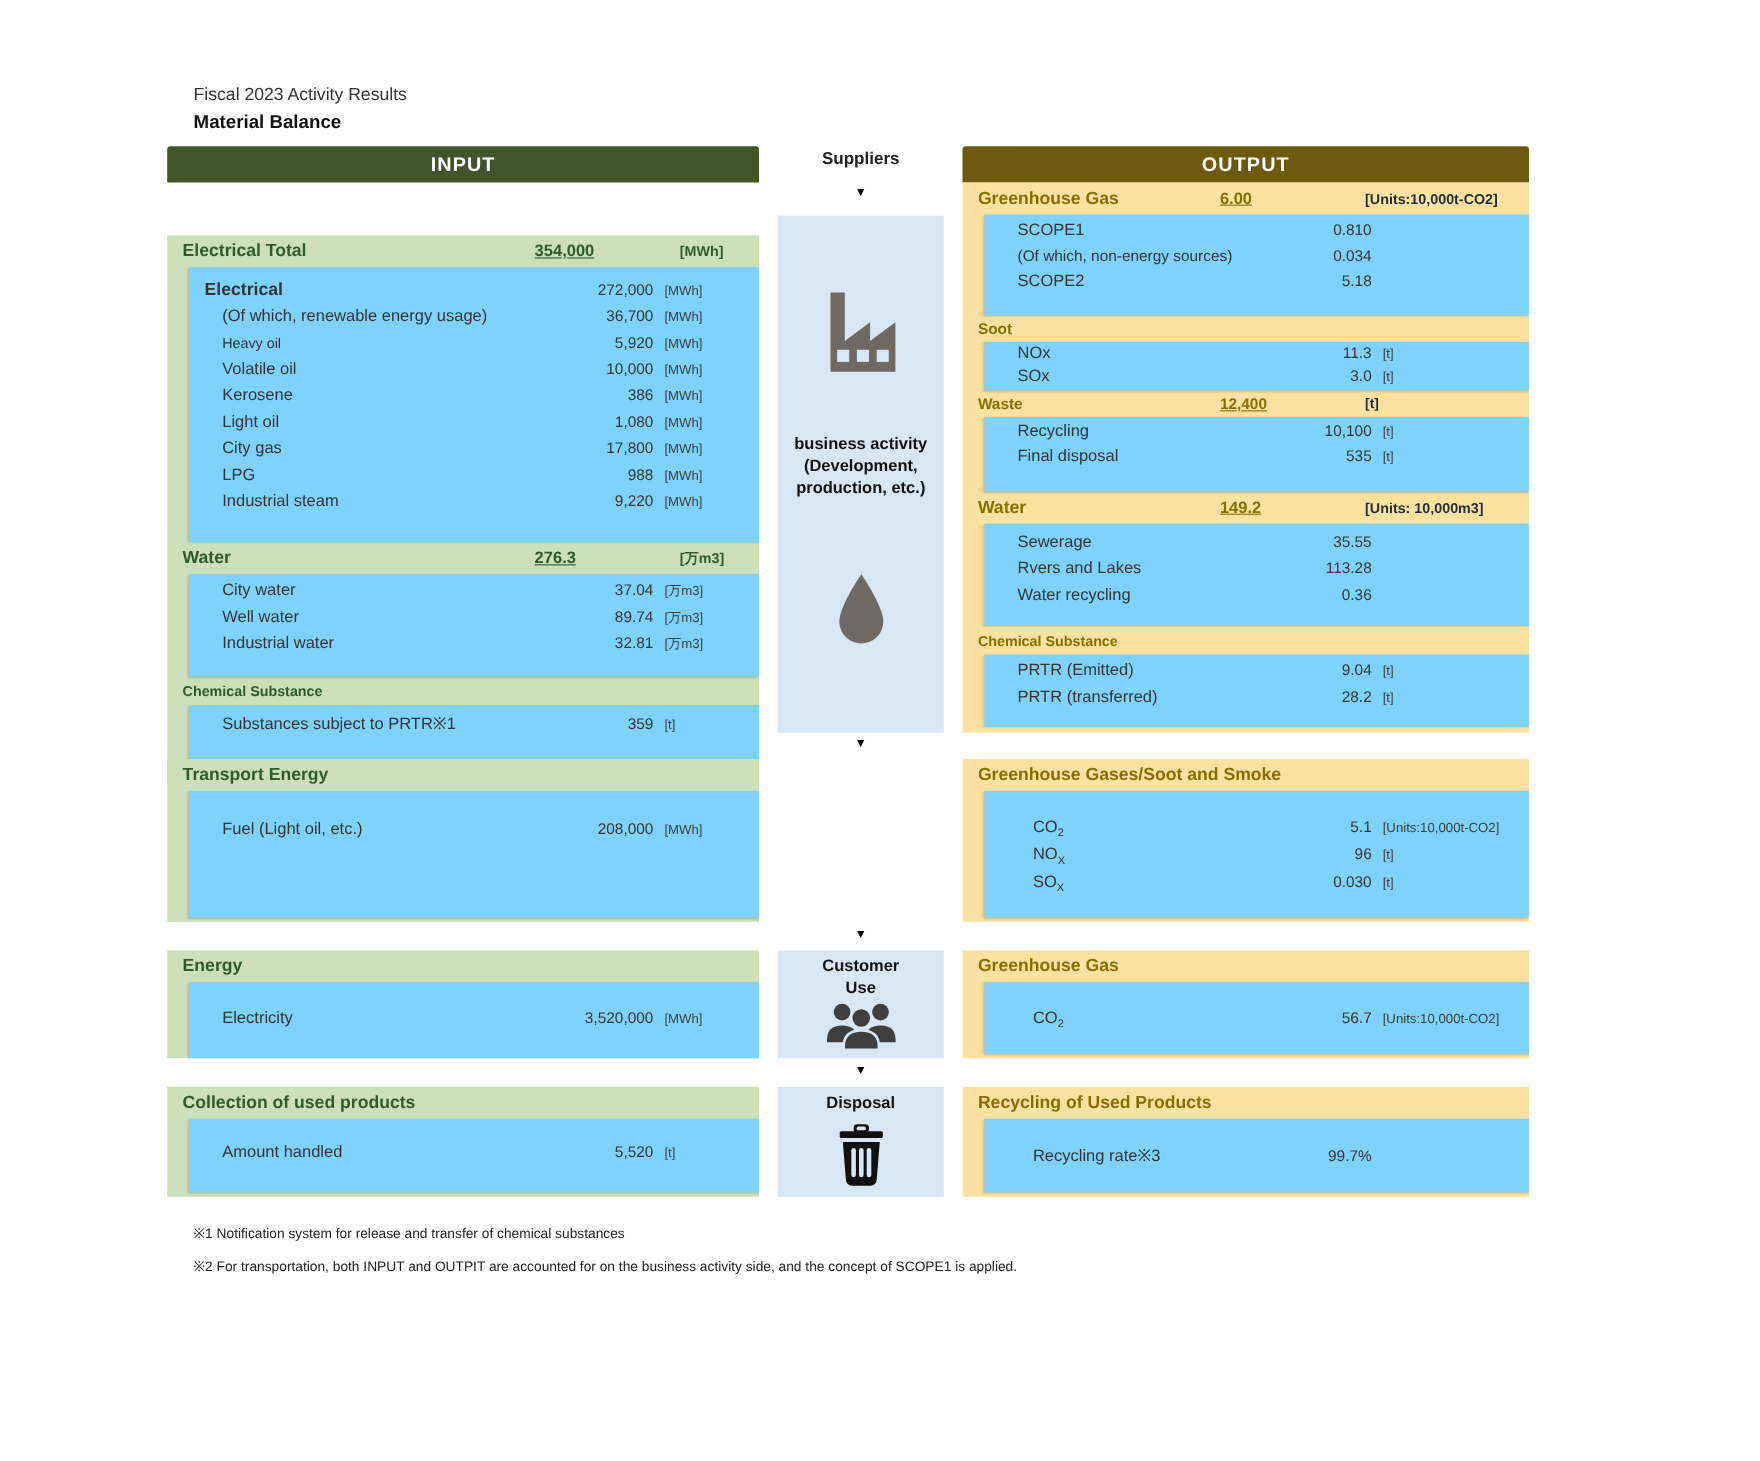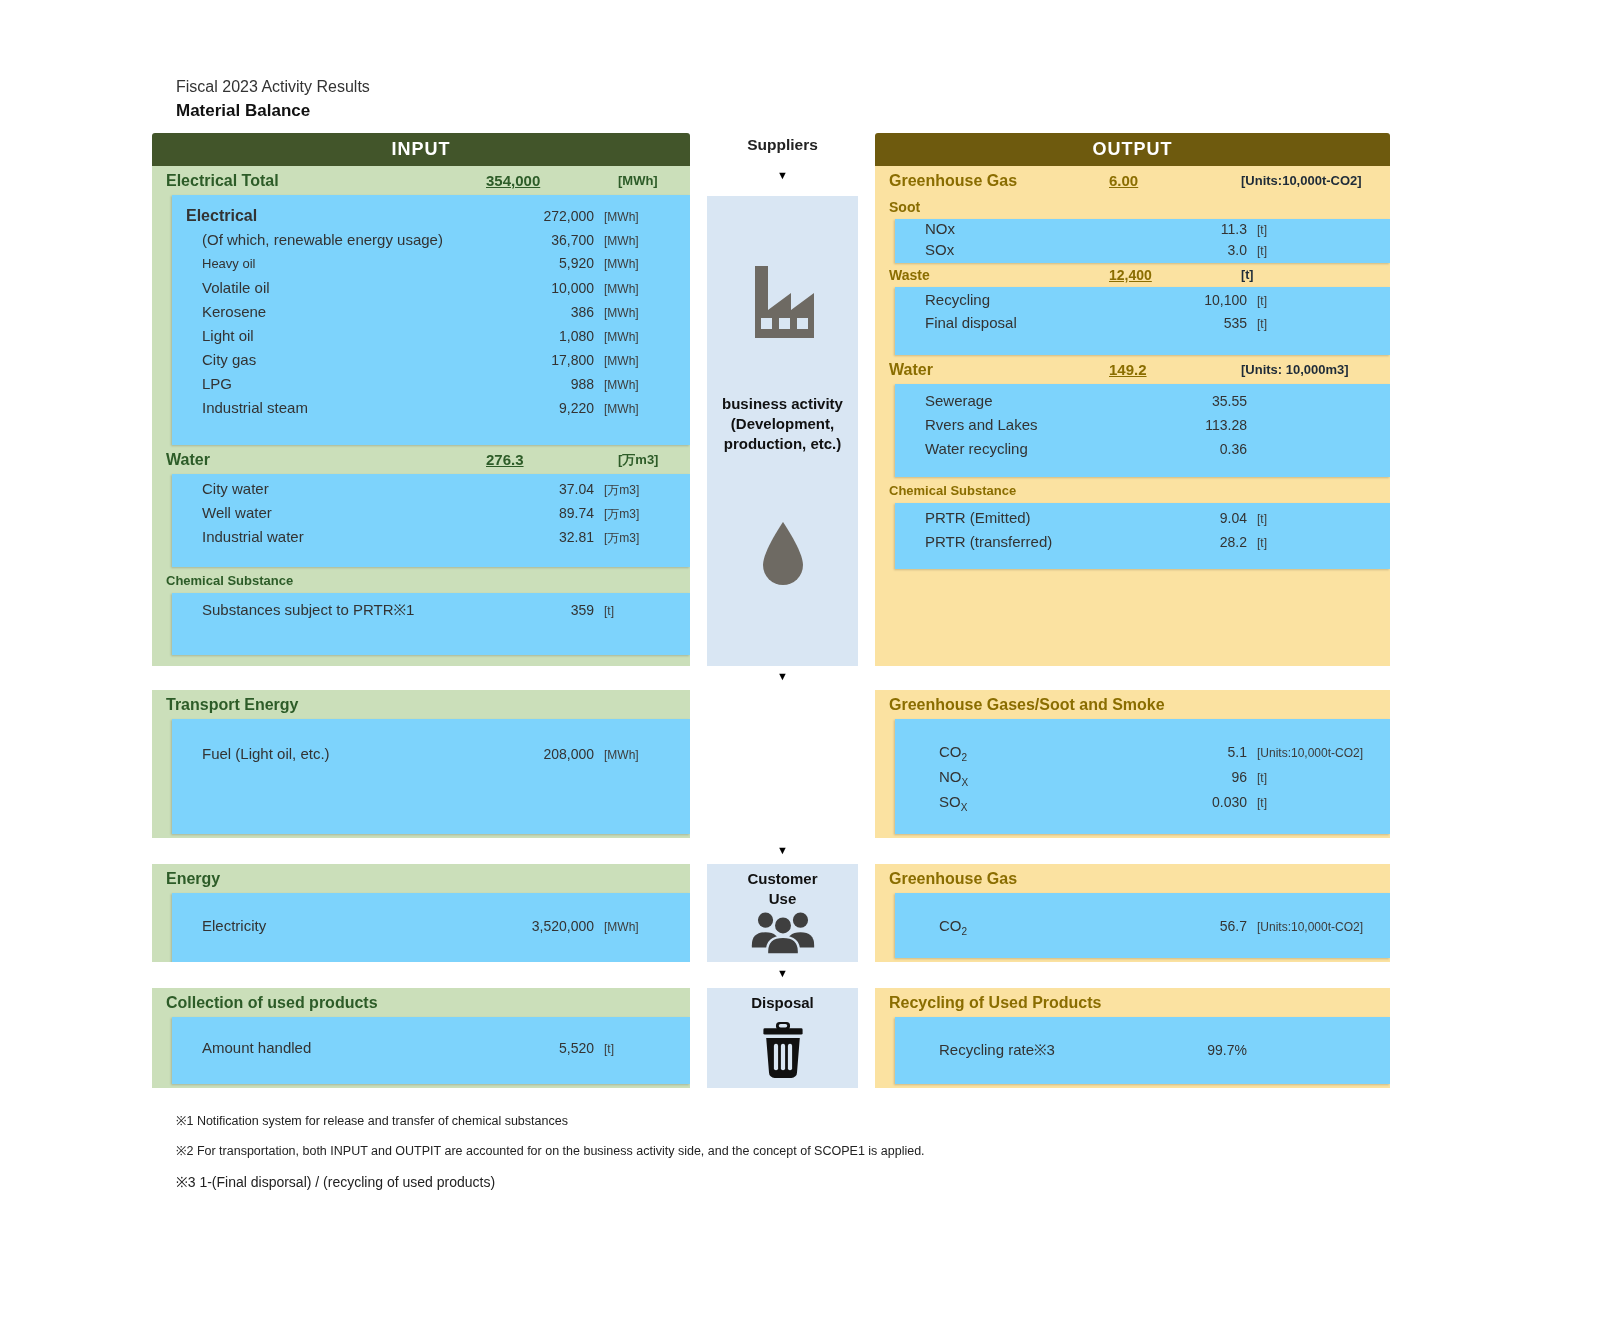--- a/index.html
+++ b/index.html
@@ -68,21 +68,21 @@
 
 <div class="canvas">
 
   <div class="titleblock">
     <div class="t1">Fiscal 2023 Activity Results</div>
     <div class="t2">Material Balance</div>
   </div>
 
   <div class="panel" style="left:152px;top:133px;width:538px;">
     <div class="phead in">INPUT</div>
-    <div class="pbody in" style="height:500px;">
+    <div class="pbody in" style="height:500px;margin-top:48px;">
       <div class="band in-c">
         <span class="bt">Electrical Total</span>
         <span class="bv">354,000</span>
         <span class="bu">[MWh]</span>
       </div>
       <div class="box in-box" style="height:250px;padding-top:12px;">
         <div class="row">
           <span class="rl b16">Electrical</span>
           <span class="rv">272,000</span>
           <span class="ru">[MWh]</span>
@@ -259,20 +259,37 @@
   </div>
 
   <div class="panel" style="left:875px;top:133px;width:515px;">
     <div class="phead out">OUTPUT</div>
     <div class="pbody out" style="height:500px;">
       <div class="band out-c">
         <span class="bt">Greenhouse Gas</span>
         <span class="bv">6.00</span>
         <span class="bu">[Units:10,000t-CO2]</span>
       </div>
+      <div class="box out-box" style="height:92px;padding-top:6px;">
+        <div class="row" style="height:23px;">
+          <span class="rl ind">SCOPE1</span>
+          <span class="rv">0.810</span>
+          <span class="ru"></span>
+        </div>
+        <div class="row" style="height:23px;">
+          <span class="rl ind sm14">(Of which, non-energy sources)</span>
+          <span class="rv">0.034</span>
+          <span class="ru"></span>
+        </div>
+        <div class="row" style="height:23px;">
+          <span class="rl ind">SCOPE2</span>
+          <span class="rv">5.18</span>
+          <span class="ru"></span>
+        </div>
+      </div>
       <div class="band out-c sm">
         <span class="bt">Soot</span>
       </div>
       <div class="box out-box" style="height:44px;padding-top:1px;">
         <div class="row tight">
           <span class="rl ind">NOx</span>
           <span class="rv">11.3</span>
           <span class="ru">[t]</span>
         </div>
         <div class="row tight">
@@ -389,16 +406,15 @@
           <span class="rv">99.7%</span>
           <span class="ru"></span>
         </div>
       </div>
     </div>
   </div>
 
   <div class="footnotes">
     <div class="fn">※1 Notification system for release and transfer of chemical substances</div>
     <div class="fn">※2  For transportation, both INPUT and OUTPIT are accounted for on the business activity side, and the concept of SCOPE1 is applied.</div>
-    <div class="fn big">※3  1-(Final disporsal) / (recycling of used products)</div>
   </div>
 
 </div>
 
 </body></html>

